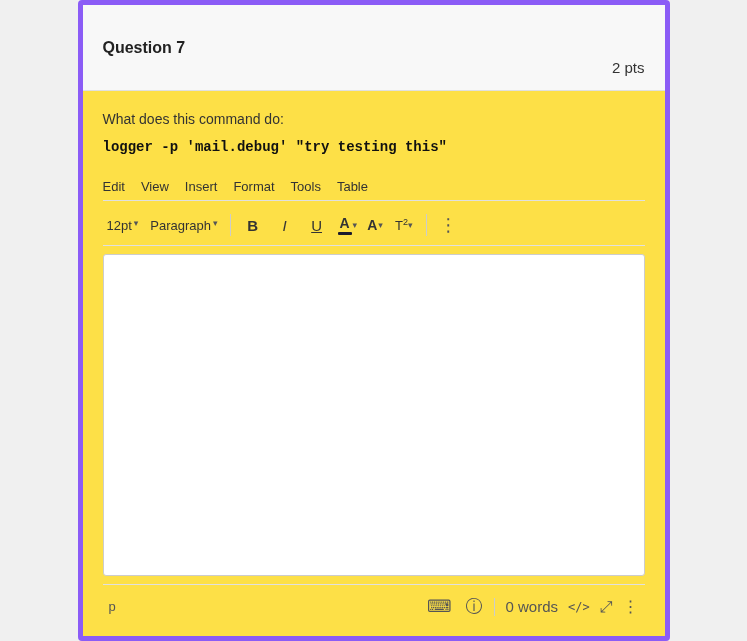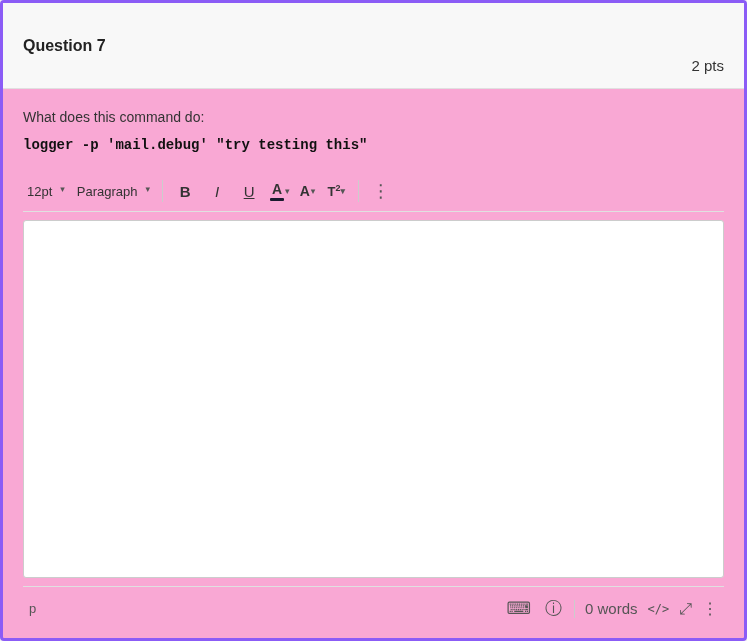--- a/index.html
+++ b/index.html
@@ -5,24 +5,24 @@
     * { box-sizing: border-box; margin: 0; padding: 0; }
     body {
       font-family: -apple-system, BlinkMacSystemFont, 'Segoe UI', Arial, sans-serif;
       background: #f0f0f0;
       display: flex;
       align-items: center;
       justify-content: center;
       min-height: 100vh;
     }
     .card {
-      width: 747px;
+      width: 592px;
       min-height: 641px;
-      background: #f9a8d4;
-      border: 3px solid #8b5cf6;
+      background: #fde047;
+      border: 5px solid #8b5cf6;
       border-radius: 4px;
       display: flex;
       flex-direction: column;
     }
     .card-header {
       display: flex;
       justify-content: space-between;
       align-items: center;
       padding: 14px 20px;
       border-bottom: 1px solid #e0e0e0;
@@ -75,21 +75,21 @@
       display: flex;
       align-items: center;
       padding: 6px 0;
       gap: 4px;
       border-bottom: 1px solid #e0e0e0;
       margin-bottom: 8px;
     }
     .toolbar-select {
       display: flex;
       align-items: flex-start;
-      gap: 8px;
+      gap: 2px;
       font-size: 13px;
       color: #333;
       cursor: pointer;
       padding: 2px 4px;
       border-radius: 3px;
     }
     .chevron {
       font-size: 9px;
       color: #555;
     }
@@ -135,21 +135,20 @@
       border-radius: 1px;
       margin-top: 1px;
     }
     .color-chevron {
       font-size: 9px;
       color: #555;
     }
     .superscript-btn {
       font-size: 13px;
       color: #333;
-      font-weight: bold;
     }
     .sup-2 {
       font-size: 9px;
       vertical-align: super;
     }
     .more-btn {
       font-size: 18px;
       color: #555;
       letter-spacing: 1px;
     }
@@ -218,20 +217,28 @@
 
 <div class="card">
   <div class="card-header">
     <span class="card-title">Question 7</span>
     <span class="card-pts">2 pts</span>
   </div>
   <div class="card-body">
     <div class="question-text">What does this command do:</div>
     <div class="code-block">logger -p 'mail.debug' "try testing this"</div>
 
+    <div class="toolbar-menu">
+      <span class="menu-item">Edit</span>
+      <span class="menu-item">View</span>
+      <span class="menu-item">Insert</span>
+      <span class="menu-item">Format</span>
+      <span class="menu-item">Tools</span>
+      <span class="menu-item">Table</span>
+    </div>
 
     <div class="toolbar-controls">
       <div class="toolbar-select">
         <span>12pt</span>
         <span class="chevron">▾</span>
       </div>
       <div class="toolbar-select">
         <span>Paragraph</span>
         <span class="chevron">▾</span>
       </div>

